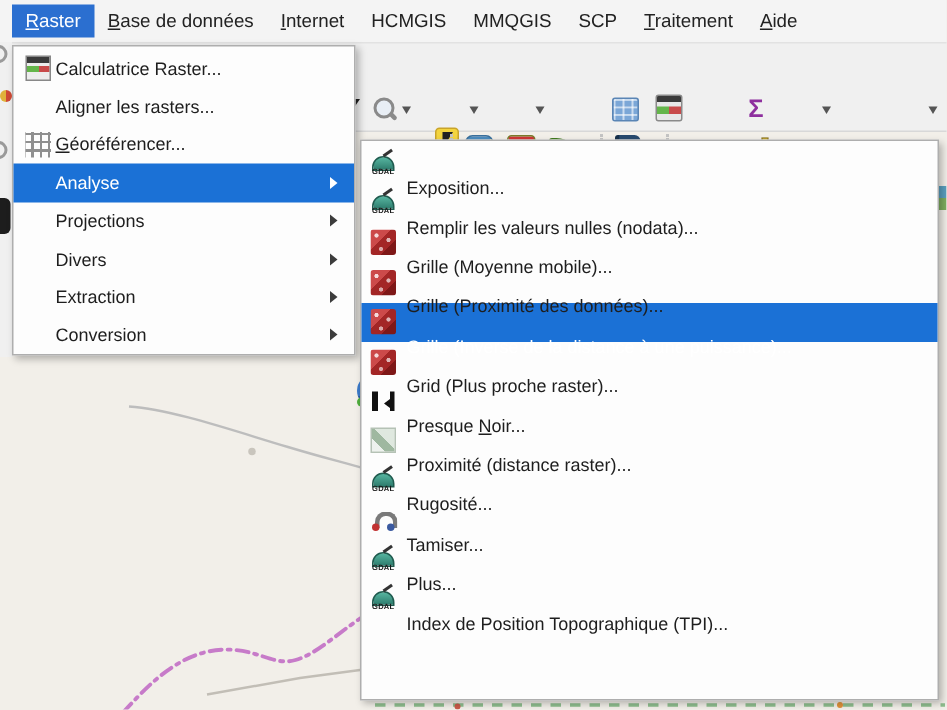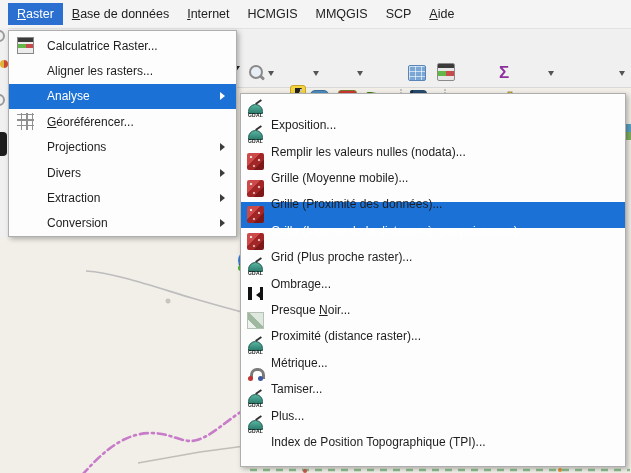--- a/index.html
+++ b/index.html
@@ -100,21 +100,21 @@
 
   
   .panel { position:absolute; background:#fdfdfd; border:1px solid #aeaeae;
            box-shadow:2px 2px 5px rgba(0,0,0,.28); z-index:10; padding-top:2px; }
   #raster-menu { left:8px; top:30px; width:229px; height:207px; }
   #analyse-submenu { left:240px; top:93px; width:386px; height:374px; z-index:11; }
 
   .mrow { height:25.4px; display:flex; align-items:center; padding:0 2px 0 8px; }
   .srow { height:26.4px; display:flex; align-items:center; padding:0 6px 0 6px; }
   .mrow .mlabel { margin-left:10px; white-space:nowrap; }
-  #raster-menu .mlabel { margin-left:13px; }
+  #raster-menu .mlabel { margin-left:3px; }
   .srow .mlabel { margin-left:7px; white-space:nowrap;margin-top:32px; }
   .sel { background:#1b71d6; color:#fff; }
   .sel .marrow { border-left-color:#fff !important; }
   .marrow { margin-left:auto; margin-right:5px; width:0; height:0;
             border:4px solid transparent; border-left:5px solid #3c3c3c; }
 
   .mi { width:17px; height:17px; flex:none; position:relative; display:inline-block; }
 
   
   .mi.rastercalc { background:#ececec; border:1px solid #888;
@@ -223,40 +223,41 @@
   <span class="ls-dark"></span>
 </div>
 
 <div id="menubar">
   <span class="mb-item active"><u>R</u>aster</span>
   <span class="mb-item"><u>B</u>ase de données</span>
   <span class="mb-item"><u>I</u>nternet</span>
   <span class="mb-item">HCMGIS</span>
   <span class="mb-item">MMQGIS</span>
   <span class="mb-item">SCP</span>
+  <span class="mb-item"><u>T</u>raitement</span>
   <span class="mb-item"><u>A</u>ide</span>
 </div>
 
 <div id="raster-menu" class="panel">
   <div class="mrow">
     <span class="mi rastercalc"></span>
     <span class="mlabel">Calculatrice Raster...</span>
   </div>
   <div class="mrow">
     <span class="mi"></span>
     <span class="mlabel">Aligner les rasters...</span>
   </div>
-  <div class="mrow sel">
-    <span class="mi"></span>
-    <span class="mlabel">Analyse</span>
-    <span class="marrow"></span>
-  </div>
   <div class="mrow">
     <span class="mi georef"></span>
     <span class="mlabel"><u>G</u>éoréférencer...</span>
+  </div>
+  <div class="mrow sel">
+    <span class="mi"></span>
+    <span class="mlabel">Analyse</span>
+    <span class="marrow"></span>
   </div>
   <div class="mrow">
     <span class="mi"></span>
     <span class="mlabel">Projections</span>
     <span class="marrow"></span>
   </div>
   <div class="mrow">
     <span class="mi"></span>
     <span class="mlabel">Divers</span>
     <span class="marrow"></span>
@@ -296,40 +297,34 @@
   </div>
   <div class="srow sel">
     <span class="mi redgrid"></span>
     <span class="mlabel">Grille (Inverse de la distance à une puissance)...</span>
   </div>
   <div class="srow">
     <span class="mi redgrid"></span>
     <span class="mlabel">Grid (Plus proche raster)...</span>
   </div>
   <div class="srow">
-    <span class="mi gdal">
-        <i></i>
-      </span>
-    <span class="mlabel">Ombrage...</span>
-  </div>
-  <div class="srow">
     <span class="mi nearblack">
         <i></i>
       </span>
     <span class="mlabel">Presque <u>N</u>oir...</span>
   </div>
   <div class="srow">
     <span class="mi proximity"></span>
     <span class="mlabel">Proximité (distance raster)...</span>
   </div>
   <div class="srow">
     <span class="mi gdal">
         <i></i>
       </span>
-    <span class="mlabel">Métrique...</span>
+    <span class="mlabel">Rugosité...</span>
   </div>
   <div class="srow">
     <span class="mi sieve">
         <i></i>
       </span>
     <span class="mlabel">Tamiser...</span>
   </div>
   <div class="srow">
     <span class="mi gdal">
         <i></i>

